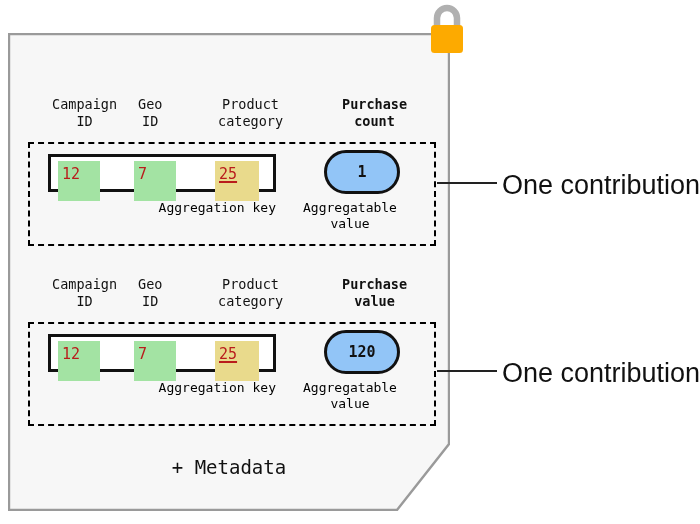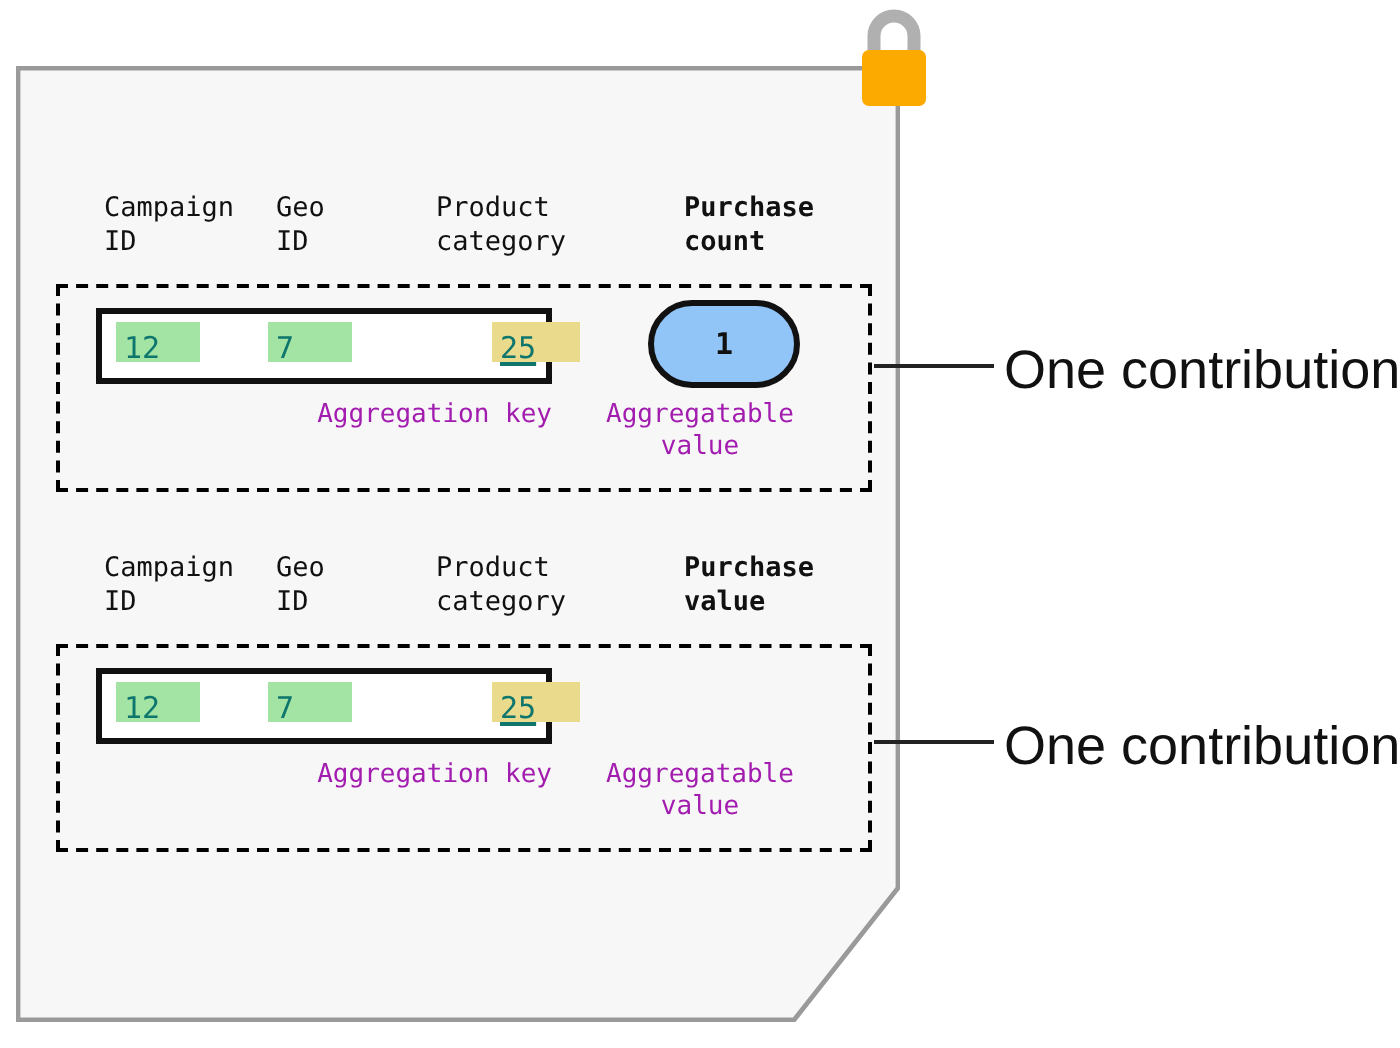--- a/index.html
+++ b/index.html
@@ -57,20 +57,21 @@
     position: absolute;
     left: 28px;
     width: 408px;
   }
   .block-1 { top: 96px; }
   .block-2 { top: 276px; }
 
   .col-headers {
     position: relative;
     height: 46px;
+    text-align: center;
   }
   .col-header {
     position: absolute;
     font-size: 13.5px;
     line-height: 17px;
     color: #111111;
     white-space: pre-line;
     letter-spacing: 0px;
   }
   .col-header.plain { font-weight: normal; }
@@ -101,35 +102,34 @@
     top: 10px;
     width: 228px;
     height: 38px;
     border: 3px solid #111111;
     background: #ffffff;
     box-sizing: border-box;
   }
   .key-cell {
     position: absolute;
     top: 4px;
-    height: 20px;
+    height: 40px;
     line-height: 26px;
     font-size: 15px;
-    color: #0f766e;
+    color: #b91c1c;
     text-align: left;
     box-sizing: border-box;
     padding-left: 4px;
   }
   .key-cell.green  { background: #a3e3a3; }
   .key-cell.yellow { background: #e9da8c; }
   .key-cell.ul {
     text-decoration: underline;
     text-decoration-thickness: 1.6px;
     text-underline-offset: 2px;
-    margin-left: 31px;
   }
   .cell-0 { left: 7px;   width: 42px; }
   .cell-1 { left: 83px;  width: 42px; }
   .cell-2 { left: 164px; width: 44px; }
 
   
   .value-pill {
     position: absolute;
     left: 294px;
     top: 6px;
@@ -142,21 +142,21 @@
     display: flex;
     align-items: center;
     justify-content: center;
     font-size: 15px;
     font-weight: bold;
     color: #111111;
   }
 
   .caption {
     position: absolute;
-    color: #a21caf;
+    color: #000000;
     font-size: 13px;
     line-height: 16px;
   }
   .caption-key {
     left: 90px;
     top: 56px;
     text-align: right;
     width: 156px;
   }
   .caption-value {
@@ -256,27 +256,29 @@
     </div>
 
     <div class="dashed-group">
 
       <div class="key-box">
         <div class="key-cell green cell-0">12</div>
         <div class="key-cell green cell-1">7</div>
         <div class="key-cell yellow ul cell-2">25</div>
       </div>
 
+      <div class="value-pill">120</div>
 
       <div class="caption caption-key">Aggregation key</div>
       <div class="caption caption-value">Aggregatable
 value</div>
     </div>
   </div>
 
   <div class="leader leader-1"></div>
   <div class="annotation annotation-1">One contribution</div>
 
   <div class="leader leader-2"></div>
   <div class="annotation annotation-2">One contribution</div>
 
+  <div class="doc-footer">+ Metadata</div>
 
 </div>
 
 </body></html>

